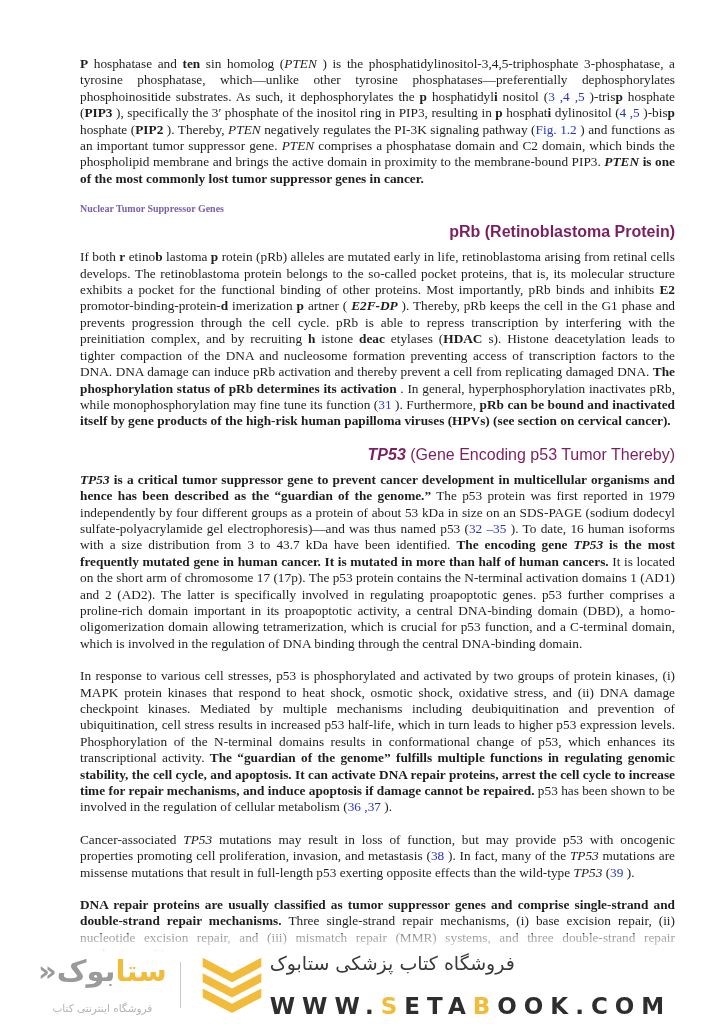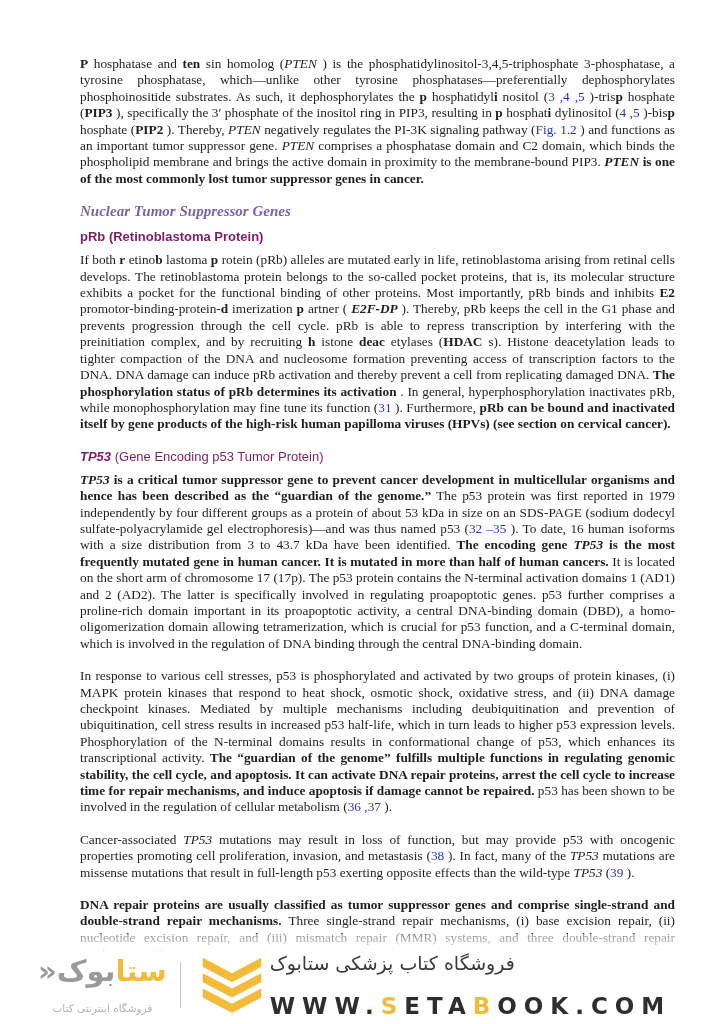--- a/index.html
+++ b/index.html
@@ -24,26 +24,26 @@
   }
   p.body{
     font-size:13.3px;line-height:16.4px;text-align:justify;margin:0 0 16px 0;
   }
   .r-n{font-weight:normal}
   .r-b{font-weight:bold}
   .r-i{font-style:italic}
   .r-bi{font-weight:bold;font-style:italic}
   .r-l{color:var(--link)}
   .h-purple{
-    font-family:"Liberation Serif", serif;font-size:15px;font-weight:bold;
-    color:var(--purple);margin:2px 0 9px 0;font-style:italic;
+    font-family:"Liberation Serif", serif;font-size:10px;font-weight:bold;
+    color:var(--purple);margin:2px 0 9px 0;
   }
   .h-maroon{
-    font-family:"Liberation Sans", sans-serif;font-size:13px;font-weight:bold;
-    color:var(--maroon);margin:0 0 8px 0;
+    font-family:"Liberation Sans", sans-serif;font-size:16px;font-weight:bold;
+    color:var(--maroon);margin:0 0 8px 0;text-align:right;
   }
   .fade{
     position:absolute;left:0;top:934px;width:724px;height:22px;
     background:linear-gradient(to bottom, rgba(255,255,255,0.45), #ffffff 90%);
     pointer-events:none;
   }
   .footer{
     position:absolute;left:0;bottom:0;width:664px;height:72px;background:#ffffff;
     display:flex;align-items:center;justify-content:space-between;
     padding:0 22px 6px 38px;
@@ -72,21 +72,21 @@
   <div class="content">
 
     <p class="body"><span class="r-b">P</span><span class="r-n"> hosphatase and </span><span class="r-b">ten</span><span class="r-n"> sin homolog (</span><span class="r-i">PTEN</span><span class="r-n"> ) is the phosphatidylinositol-3,4,5-triphosphate 3-phosphatase, a tyrosine phosphatase, which—unlike other tyrosine phosphatases—preferentially dephosphorylates phosphoinositide substrates. As such, it dephosphorylates the </span><span class="r-b">p</span><span class="r-n"> hosphatidyl</span><span class="r-b">i</span><span class="r-n"> nositol (</span><span class="r-l">3 ,4 ,5</span><span class="r-n"> )-tris</span><span class="r-b">p</span><span class="r-n"> hosphate (</span><span class="r-b">PIP3</span><span class="r-n"> ), specifically the 3′ phosphate of the inositol ring in PIP3, resulting in </span><span class="r-b">p</span><span class="r-n"> hosphat</span><span class="r-b">i</span><span class="r-n"> dylinositol (</span><span class="r-l">4 ,5</span><span class="r-n"> )-bis</span><span class="r-b">p</span><span class="r-n"> hosphate (</span><span class="r-b">PIP2</span><span class="r-n"> ). Thereby, </span><span class="r-i">PTEN</span><span class="r-n"> negatively regulates the PI-3K signaling pathway (</span><span class="r-l">Fig. 1.2</span><span class="r-n"> ) and functions as an important tumor suppressor gene. </span><span class="r-i">PTEN</span><span class="r-n"> comprises a phosphatase domain and C2 domain, which binds the phospholipid membrane and brings the active domain in proximity to the membrane-bound PIP3. </span><span class="r-bi">PTEN</span><span class="r-b"> is one of the most commonly lost tumor suppressor genes in cancer.</span></p>
 
     <h2 class="h-purple">Nuclear Tumor Suppressor Genes</h2>
 
     <h3 class="h-maroon">pRb (Retinoblastoma Protein)</h3>
 
     <p class="body"><span class="r-n">If both </span><span class="r-b">r</span><span class="r-n"> etino</span><span class="r-b">b</span><span class="r-n"> lastoma </span><span class="r-b">p</span><span class="r-n"> rotein (pRb) alleles are mutated early in life, retinoblastoma arising from retinal cells develops. The retinoblastoma protein belongs to the so-called pocket proteins, that is, its molecular structure exhibits a pocket for the functional binding of other proteins. Most importantly, pRb binds and inhibits </span><span class="r-b">E2</span><span class="r-n"> promotor-binding-protein-</span><span class="r-b">d</span><span class="r-n"> imerization </span><span class="r-b">p</span><span class="r-n"> artner ( </span><span class="r-bi">E2F-DP</span><span class="r-n"> ). Thereby, pRb keeps the cell in the G1 phase and prevents progression through the cell cycle. pRb is able to repress transcription by interfering with the preinitiation complex, and by recruiting </span><span class="r-b">h</span><span class="r-n"> istone </span><span class="r-b">deac</span><span class="r-n"> etylases (</span><span class="r-b">HDAC</span><span class="r-n"> s). Histone deacetylation leads to tighter compaction of the DNA and nucleosome formation preventing access of transcription factors to the DNA. DNA damage can induce pRb activation and thereby prevent a cell from replicating damaged DNA. </span><span class="r-b">The phosphorylation status of pRb determines its activation</span><span class="r-n"> . In general, hyperphosphorylation inactivates pRb, while monophosphorylation may fine tune its function (</span><span class="r-l">31</span><span class="r-n"> ). Furthermore, </span><span class="r-b">pRb can be bound and inactivated itself by gene products of the high-risk human papilloma viruses (HPVs) (see section on cervical cancer).</span></p>
 
-    <h3 class="h-maroon"><span class="r-i">TP53</span><span class="r-n"> (Gene Encoding p53 Tumor Protein)</span></h3>
+    <h3 class="h-maroon"><span class="r-i">TP53</span><span class="r-n"> (Gene Encoding p53 Tumor Thereby)</span></h3>
 
     <p class="body"><span class="r-bi">TP53</span><span class="r-b"> is a critical tumor suppressor gene to prevent cancer development in multicellular organisms and hence has been described as the “guardian of the genome.”</span><span class="r-n"> The p53 protein was first reported in 1979 independently by four different groups as a protein of about 53 kDa in size on an SDS-PAGE (sodium dodecyl sulfate-polyacrylamide gel electrophoresis)—and was thus named p53 (</span><span class="r-l">32 –35</span><span class="r-n"> ). To date, 16 human isoforms with a size distribution from 3 to 43.7 kDa have been identified. </span><span class="r-b">The encoding gene </span><span class="r-bi">TP53</span><span class="r-b"> is the most frequently mutated gene in human cancer. It is mutated in more than half of human cancers.</span><span class="r-n"> It is located on the short arm of chromosome 17 (17p). The p53 protein contains the N-terminal activation domains 1 (AD1) and 2 (AD2). The latter is specifically involved in regulating proapoptotic genes. p53 further comprises a proline-rich domain important in its proapoptotic activity, a central DNA-binding domain (DBD), a homo-oligomerization domain allowing tetramerization, which is crucial for p53 function, and a C-terminal domain, which is involved in the regulation of DNA binding through the central DNA-binding domain.</span></p>
 
     <p class="body"><span class="r-n">In response to various cell stresses, p53 is phosphorylated and activated by two groups of protein kinases, (i) MAPK protein kinases that respond to heat shock, osmotic shock, oxidative stress, and (ii) DNA damage checkpoint kinases. Mediated by multiple mechanisms including deubiquitination and prevention of ubiquitination, cell stress results in increased p53 half-life, which in turn leads to higher p53 expression levels. Phosphorylation of the N-terminal domains results in conformational change of p53, which enhances its transcriptional activity. </span><span class="r-b">The “guardian of the genome” fulfills multiple functions in regulating genomic stability, the cell cycle, and apoptosis. It can activate DNA repair proteins, arrest the cell cycle to increase time for repair mechanisms, and induce apoptosis if damage cannot be repaired.</span><span class="r-n"> p53 has been shown to be involved in the regulation of cellular metabolism (</span><span class="r-l">36 ,37</span><span class="r-n"> ).</span></p>
 
     <p class="body"><span class="r-n">Cancer-associated </span><span class="r-i">TP53</span><span class="r-n"> mutations may result in loss of function, but may provide p53 with oncogenic properties promoting cell proliferation, invasion, and metastasis (</span><span class="r-l">38</span><span class="r-n"> ). In fact, many of the </span><span class="r-i">TP53</span><span class="r-n"> mutations are missense mutations that result in full-length p53 exerting opposite effects than the wild-type </span><span class="r-i">TP53</span><span class="r-n"> (</span><span class="r-l">39</span><span class="r-n"> ).</span></p>
 
 
     <p class="body"><span class="r-b">DNA repair proteins are usually classified as tumor suppressor genes and comprise single-strand and double-strand repair mechanisms.</span><span class="r-n"> Three single-strand repair mechanisms, (i) base excision repair, (ii) nucleotide excision repair, and (iii) mismatch repair (MMR) systems, and three double-strand repair mechanisms, (i) </span></p>
 

